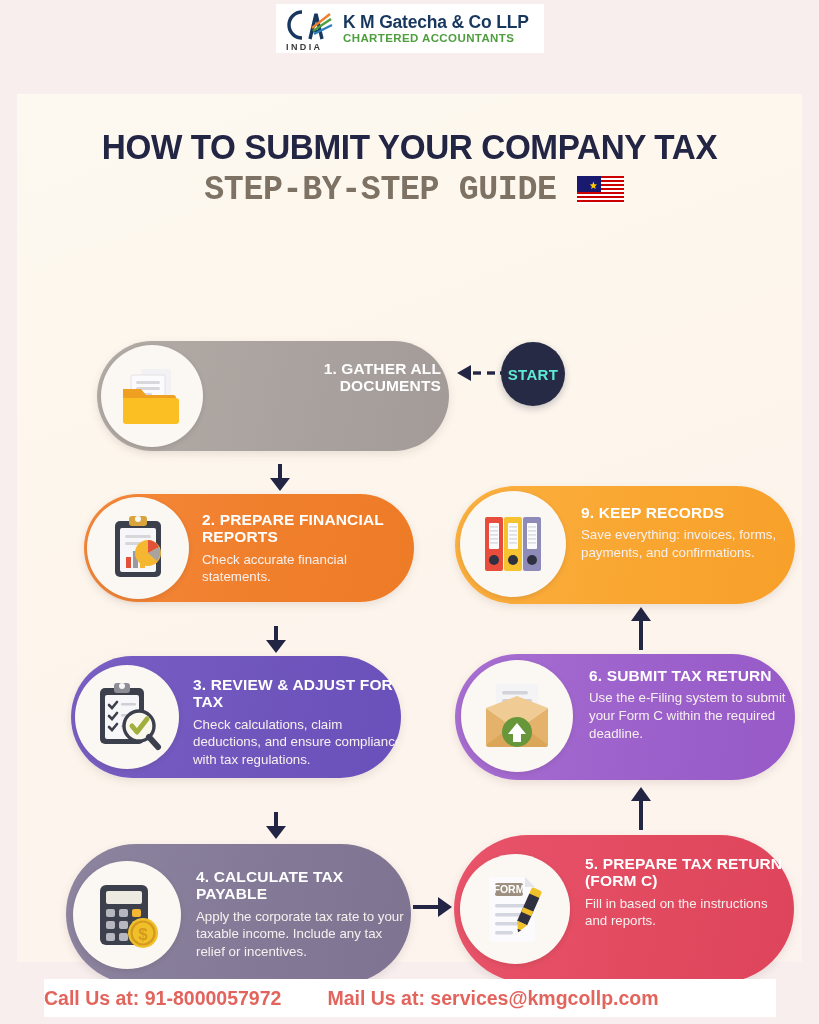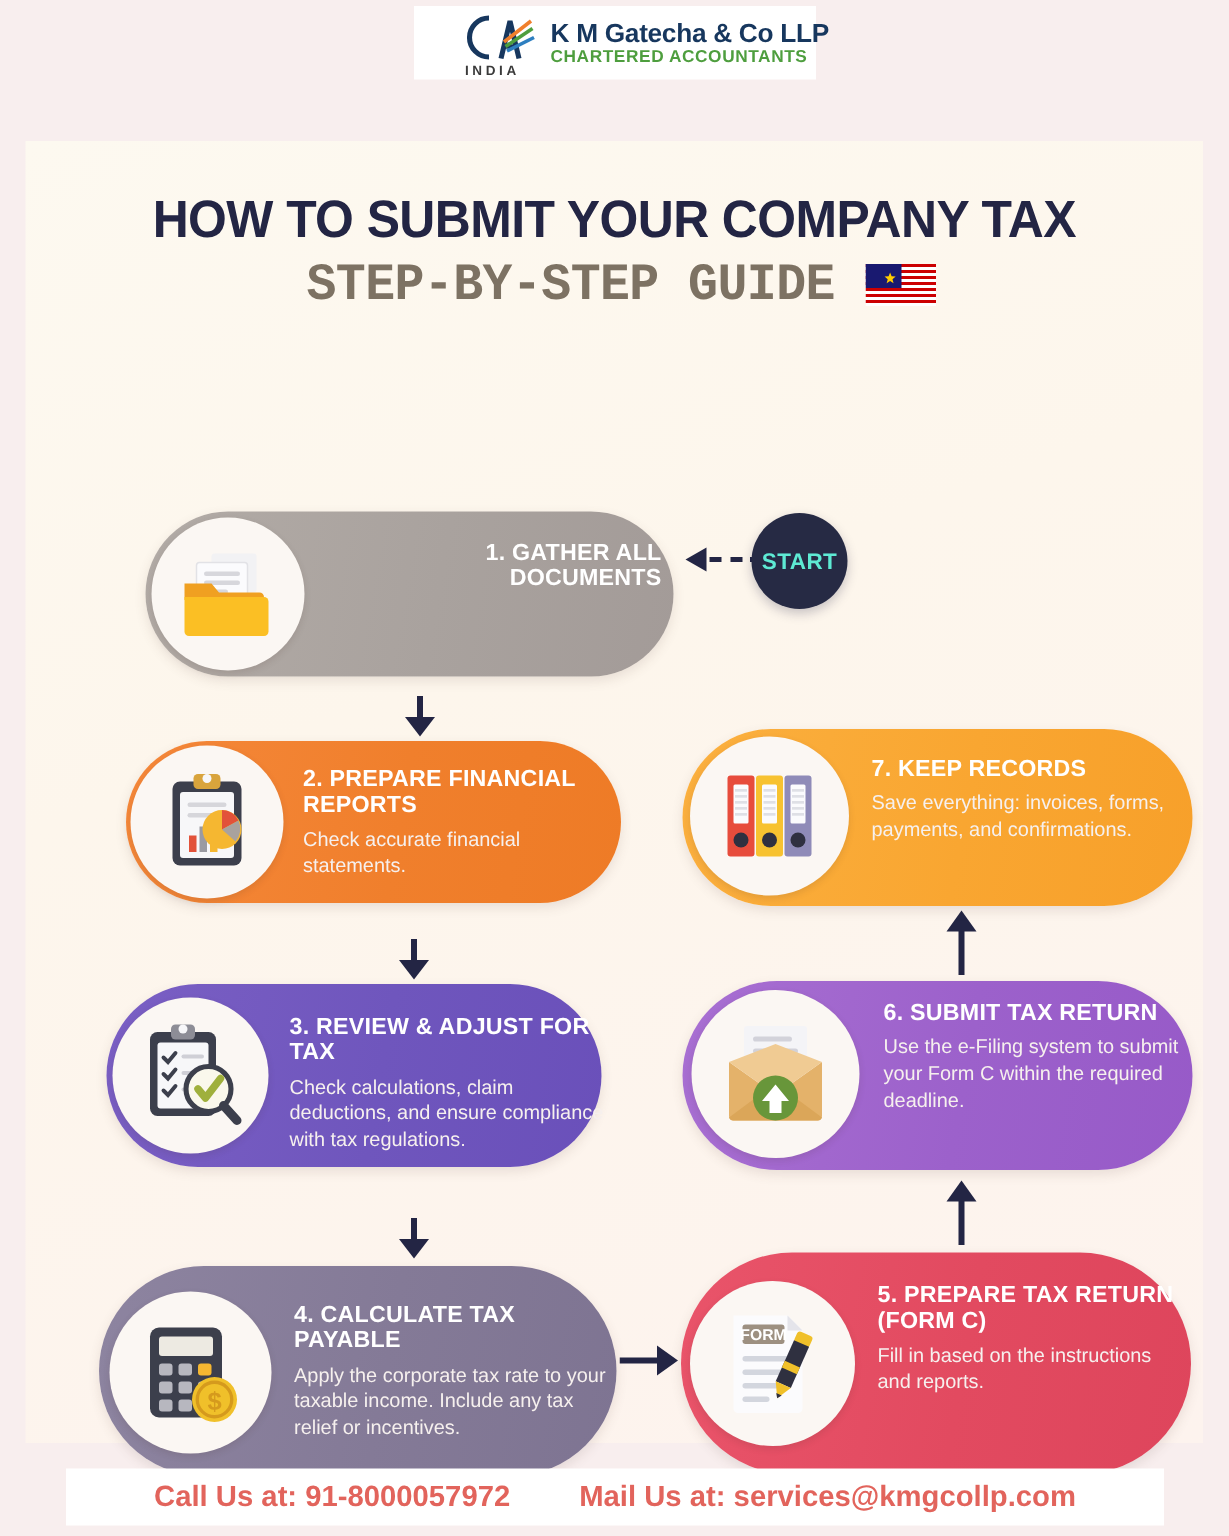--- a/index.html
+++ b/index.html
@@ -12,21 +12,21 @@
   .page { position: relative; width: 819px; height: 1024px; background: #f8eeee; }
 
   
   .logo-bar {
     position: absolute; left: 276px; top: 4px;
     width: 268px; height: 49px;
     background: #ffffff;
     display: flex; align-items: center; gap: 7px;
     padding-left: 6px;
   }
-  .logo-mark { position: relative; width: 54px; height: 46px; flex: none; margin-left: 24px; }
+  .logo-mark { position: relative; width: 54px; height: 46px; flex: none; }
   .logo-text-wrap { display: flex; flex-direction: column; justify-content: center; line-height: 1.05; }
   .logo-title {
     font-size: 17.5px; font-weight: bold; color: #17375e;
     letter-spacing: -0.2px; white-space: nowrap;
   }
   .logo-sub {
     font-size: 11.5px; font-weight: bold; color: #4e9e3e;
     letter-spacing: 0.4px; white-space: nowrap;
   }
 
@@ -138,21 +138,21 @@
   #arrow-3-4 { left: 244px; top: 718px; width: 30px; height: 28px; }
   #arrow-4-5 { left: 396px; top: 800px; width: 40px; height: 26px; }
   #arrow-5-6 { left: 610px; top: 692px; width: 28px; height: 44px; }
   #arrow-6-7 { left: 610px; top: 512px; width: 28px; height: 44px; }
 
   
   .footer {
     position: absolute; left: 44px; top: 979px;
     width: 732px; height: 38px;
     background: #ffffff;
-    display: flex; align-items: center; justify-content: center; gap: 46px;
+    display: flex; align-items: center; justify-content: flex-start; gap: 46px;
   }
   .footer span {
     font-size: 19.5px; font-weight: bold; color: #e2645c;
     white-space: nowrap;
   }
 </style>
 </head>
 <body>
 
 <div class="page">
@@ -407,21 +407,21 @@
               <rect x="53" y="23" width="8" height="1.8"></rect>
               <rect x="53" y="27" width="8" height="1.8"></rect>
               <rect x="53" y="31" width="8" height="1.8"></rect>
               <rect x="53" y="35" width="8" height="1.8"></rect>
             </g>
             <circle cx="57" cy="53" r="5" fill="#2f3040"></circle>
           </g>
         </svg>
       </div>
       <div class="body">
-        <h3>7. KEEP RECORDS</h3>
+        <h3>9. KEEP RECORDS</h3>
         <p>Save everything: invoices, forms, payments, and confirmations.</p>
       </div>
     </div>
 
   </div>
 
   <div class="footer">
     <span>Call Us at: 91-8000057972</span>
     <span>Mail Us at: services@kmgcollp.com</span>
   </div>

